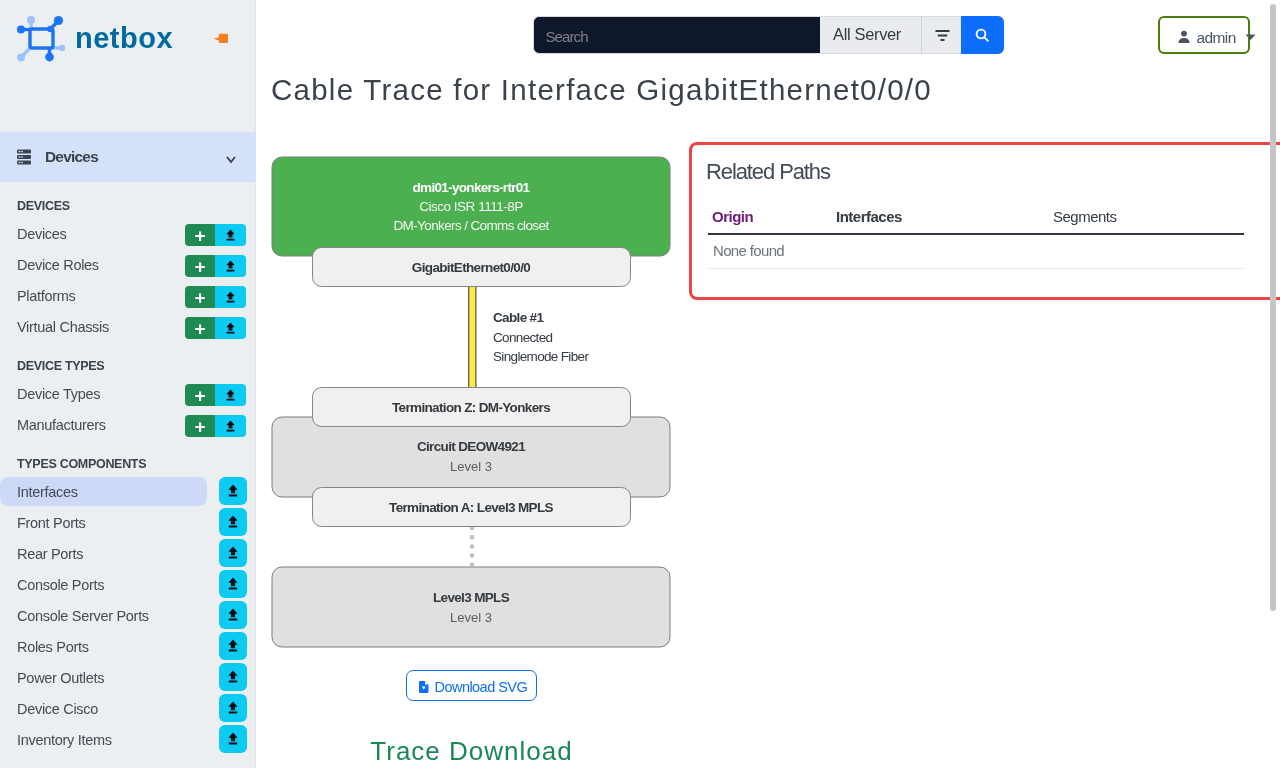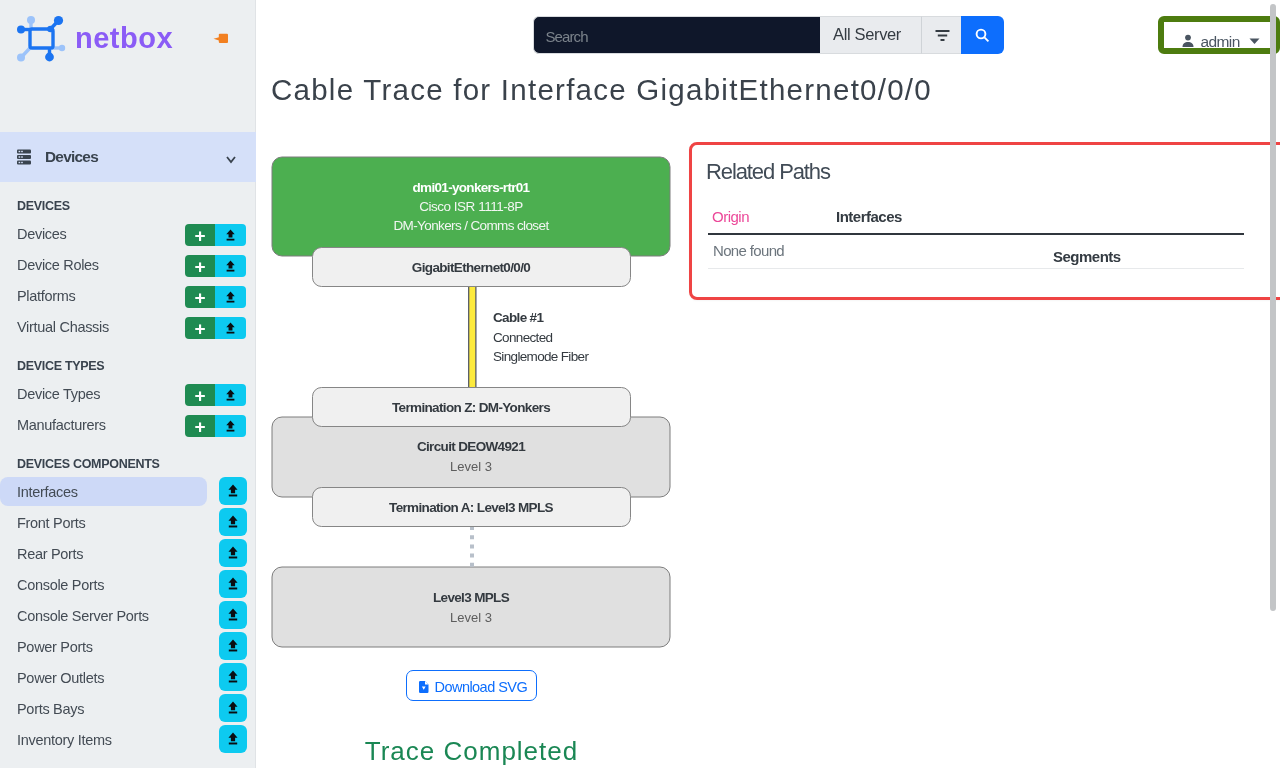--- a/index.html
+++ b/index.html
@@ -42,21 +42,21 @@
       <line x1="50.5" y1="29" x2="58.5" y2="20.5"></line>
       <line x1="49.5" y1="48" x2="49.5" y2="57"></line>
     </g>
     <g fill="#1b74f1">
       <circle cx="21" cy="29.5" r="4"></circle>
       <circle cx="58.5" cy="20.5" r="4.6"></circle>
       <circle cx="50.5" cy="29" r="3.3"></circle>
       <circle cx="49.5" cy="57" r="4.4"></circle>
     </g>
   </svg>
-  <div class="abs" style="left:75px;top:24px;font-size:29px;line-height:29px;font-weight:bold;color:#8b5cf6;letter-spacing:0.5px;">netbox</div>
+  <div class="abs" style="left:75px;top:24px;font-size:29px;line-height:29px;font-weight:bold;color:#0369a1;letter-spacing:0.5px;">netbox</div>
 
   <svg class="abs" style="left:213px;top:32px" width="18" height="14" viewBox="0 0 18 14">
     <g fill="#f28021">
       <polygon points="0.5,6.8 6,5.2 6,8.4"></polygon>
       <rect x="5.8" y="1.8" width="9.2" height="9.2" rx="1"></rect>
     </g>
   </svg>
 
 
   <div class="srow" style="top:132px;height:50px;background:#d5e0f9;">
@@ -150,21 +150,21 @@
         <span class="plus">+</span>
       </div>
       <div class="btn-up">
         <svg style="position:absolute;left:9px;top:4px" width="13" height="14" viewBox="0 0 16 16">
           <path d="M8 1.2 L13.2 7.2 H10.4 V11.2 H5.6 V7.2 H2.8 Z" fill="#0a0e12"></path>
           <rect x="3.2" y="12.6" width="9.6" height="2.2" fill="#0a0e12"></rect>
         </svg>
       </div>
     </div>
 
-  <div class="sec-hdr" style="top:457px;">DEVICES COMPONENTS</div>
+  <div class="sec-hdr" style="top:457px;">TYPES COMPONENTS</div>
   <div class="abs" style="left:0;top:477px;width:207px;height:29px;background:#cdd9f7;border-radius:8px;"></div>
   <div class="mitem" style="top:484px;">Interfaces</div>
   <div class="btn-up-single" style="top:477px;">
       <svg style="position:absolute;left:7px;top:6px" width="14" height="15" viewBox="0 0 16 16">
         <path d="M8 1.2 L13.2 7.2 H10.4 V11.2 H5.6 V7.2 H2.8 Z" fill="#0a0e12"></path>
         <rect x="3.2" y="12.6" width="9.6" height="2.2" fill="#0a0e12"></rect>
       </svg>
     </div>
   <div class="mitem" style="top:515px;">Front Ports</div>
   <div class="btn-up-single" style="top:508px;">
@@ -187,35 +187,35 @@
         <rect x="3.2" y="12.6" width="9.6" height="2.2" fill="#0a0e12"></rect>
       </svg>
     </div>
   <div class="mitem" style="top:608px;">Console Server Ports</div>
   <div class="btn-up-single" style="top:601px;">
       <svg style="position:absolute;left:7px;top:6px" width="14" height="15" viewBox="0 0 16 16">
         <path d="M8 1.2 L13.2 7.2 H10.4 V11.2 H5.6 V7.2 H2.8 Z" fill="#0a0e12"></path>
         <rect x="3.2" y="12.6" width="9.6" height="2.2" fill="#0a0e12"></rect>
       </svg>
     </div>
-  <div class="mitem" style="top:639px;">Power Ports</div>
+  <div class="mitem" style="top:639px;">Roles Ports</div>
   <div class="btn-up-single" style="top:632px;">
       <svg style="position:absolute;left:7px;top:6px" width="14" height="15" viewBox="0 0 16 16">
         <path d="M8 1.2 L13.2 7.2 H10.4 V11.2 H5.6 V7.2 H2.8 Z" fill="#0a0e12"></path>
         <rect x="3.2" y="12.6" width="9.6" height="2.2" fill="#0a0e12"></rect>
       </svg>
     </div>
   <div class="mitem" style="top:670px;">Power Outlets</div>
   <div class="btn-up-single" style="top:663px;">
       <svg style="position:absolute;left:7px;top:6px" width="14" height="15" viewBox="0 0 16 16">
         <path d="M8 1.2 L13.2 7.2 H10.4 V11.2 H5.6 V7.2 H2.8 Z" fill="#0a0e12"></path>
         <rect x="3.2" y="12.6" width="9.6" height="2.2" fill="#0a0e12"></rect>
       </svg>
     </div>
-  <div class="mitem" style="top:701px;">Ports Bays</div>
+  <div class="mitem" style="top:701px;">Device Cisco</div>
   <div class="btn-up-single" style="top:694px;">
       <svg style="position:absolute;left:7px;top:6px" width="14" height="15" viewBox="0 0 16 16">
         <path d="M8 1.2 L13.2 7.2 H10.4 V11.2 H5.6 V7.2 H2.8 Z" fill="#0a0e12"></path>
         <rect x="3.2" y="12.6" width="9.6" height="2.2" fill="#0a0e12"></rect>
       </svg>
     </div>
   <div class="mitem" style="top:732px;">Inventory Items</div>
   <div class="btn-up-single" style="top:725px;">
       <svg style="position:absolute;left:7px;top:6px" width="14" height="15" viewBox="0 0 16 16">
         <path d="M8 1.2 L13.2 7.2 H10.4 V11.2 H5.6 V7.2 H2.8 Z" fill="#0a0e12"></path>
@@ -238,21 +238,21 @@
       <line x1="5.5" y1="11" x2="9.5" y2="11"></line>
     </g>
   </svg>
 </div>
 <div class="abs seg" style="left:961px;width:43px;background:#0d6efd;border-radius:0 6px 6px 0;">
   <svg style="position:absolute;left:14px;top:12px" width="15" height="15" viewBox="0 0 15 15">
     <circle cx="6" cy="6" r="4.4" fill="none" stroke="#fff" stroke-width="1.9"></circle>
     <line x1="9.4" y1="9.4" x2="13.4" y2="13.4" stroke="#fff" stroke-width="1.9"></line>
   </svg>
 </div>
-<div class="abs seg" style="left:1158px;width:122px;background:#fff;border:6px solid #4d7c0f;border-radius:6px;">
+<div class="abs seg" style="left:1158px;width:92px;background:#fff;border:2px solid #4d7c0f;border-radius:6px;">
   <svg style="position:absolute;left:16px;top:11px" width="16" height="16" viewBox="0 0 16 16">
     <circle cx="8" cy="4.6" r="2.9" fill="#4a5561"></circle>
     <path d="M2.5 14 C2.5 10.8 4.8 9 8 9 C11.2 9 13.5 10.8 13.5 14 Z" fill="#4a5561"></path>
   </svg>
   <span style="position:absolute;left:36.5px;top:10.5px;font-size:15.5px;color:#4a5561;letter-spacing:-0.6px;">admin</span>
   <svg style="position:absolute;left:85px;top:16px" width="11" height="7" viewBox="0 0 11 7">
     <polygon points="0.5,0.5 10.5,0.5 5.5,6" fill="#4a5561"></polygon>
   </svg>
 </div>
 
@@ -293,25 +293,25 @@
 
 <div class="abs" style="left:406px;top:670px;width:131px;height:31px;border:1px solid #0d6efd;border-radius:7px;background:#fff;">
   <svg style="position:absolute;left:12px;top:10px" width="10" height="12" viewBox="0 0 10 12">
     <path d="M1.2 0 H6 L9.5 3.5 V10.8 A1.2 1.2 0 0 1 8.3 12 H1.2 A1.2 1.2 0 0 1 0 10.8 V1.2 A1.2 1.2 0 0 1 1.2 0 Z" fill="#0d6efd"></path>
     <path d="M6 0 L9.5 3.5 H6 Z" fill="#ffffff"></path>
     <path d="M4.75 5.2 L6.6 8.6 H2.9 Z" fill="#ffffff" transform="rotate(180 4.75 7)"></path>
   </svg>
   <span style="position:absolute;left:27.5px;top:8px;font-size:14.5px;color:#0d6efd;letter-spacing:-0.54px;">Download SVG</span>
 </div>
 
-<div class="abs" style="left:271px;top:738px;width:401px;text-align:center;font-size:26px;line-height:26px;color:#1a8754;letter-spacing:1.0px;">Trace Completed</div>
+<div class="abs" style="left:271px;top:738px;width:401px;text-align:center;font-size:26px;line-height:26px;color:#1a8754;letter-spacing:1.0px;">Trace Download</div>
 
 <div class="abs" id="card">
   <div class="abs" style="left:14px;top:15px;font-size:22px;line-height:24px;color:#414b56;letter-spacing:-1.1px;">Related Paths</div>
-  <div class="abs" style="left:20px;top:63px;font-size:15px;line-height:18px;font-weight:normal;color:#ec4899;letter-spacing:-0.5px;">Origin</div>
+  <div class="abs" style="left:20px;top:63px;font-size:15px;line-height:18px;font-weight:bold;color:#701a75;letter-spacing:-0.5px;">Origin</div>
   <div class="abs" style="left:144px;top:63px;font-size:15px;line-height:18px;font-weight:bold;color:#343b42;letter-spacing:-0.5px;">Interfaces</div>
-  <div class="abs" style="left:361px;top:63px;font-size:15px;line-height:18px;font-weight:bold;color:#343b42;letter-spacing:-0.5px;margin-top:40px;">Segments</div>
+  <div class="abs" style="left:361px;top:63px;font-size:15px;line-height:18px;font-weight:normal;color:#343b42;letter-spacing:-0.5px;">Segments</div>
   <div class="abs" style="left:16px;top:88px;width:536px;height:2px;background:#30363d;"></div>
   <div class="abs" style="left:21px;top:97px;font-size:15px;line-height:18px;color:#6c757d;letter-spacing:-0.65px;">None found</div>
   <div class="abs" style="left:16px;top:123px;width:536px;height:1px;background:#e7e9eb;"></div>
 </div>
 
 <div class="abs" style="left:1270px;top:4px;width:6px;height:607px;background:#c3c5c7;border-radius:3px;"></div>
 
 </body></html>

